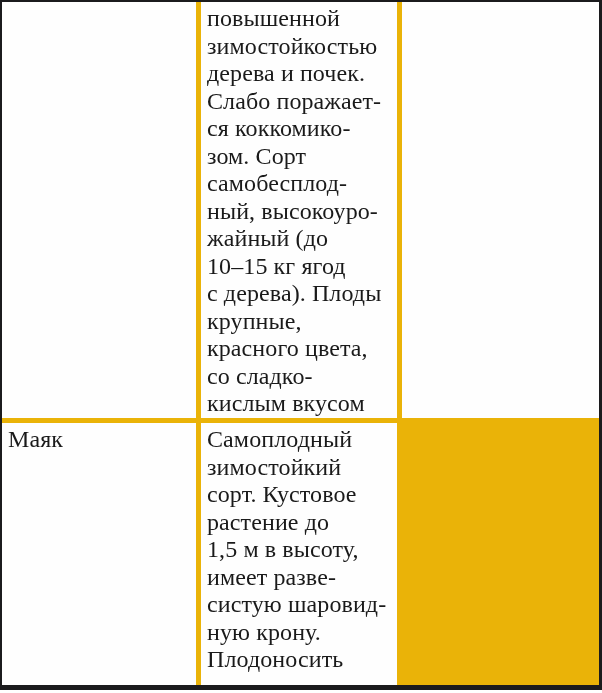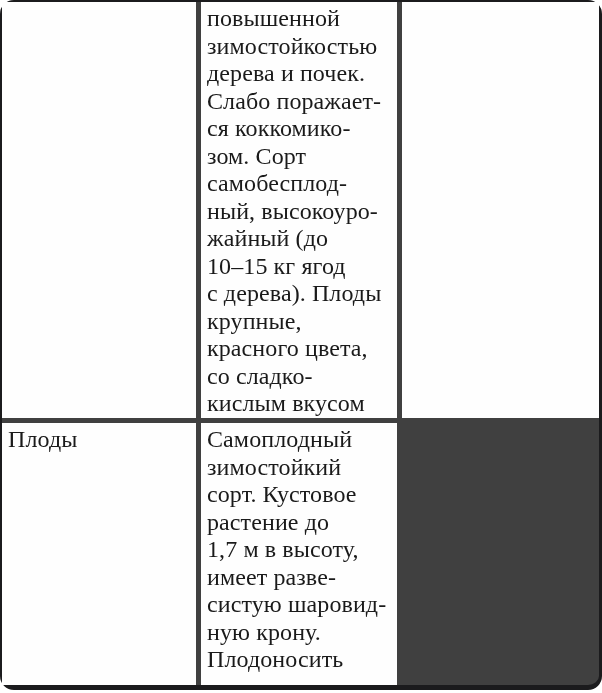--- a/index.html
+++ b/index.html
@@ -12,27 +12,26 @@
     width: 602px;
     height: 693px;
     background: #ffffff;
     overflow: hidden;
   }
   .grid-table {
     display: grid;
     grid-template-columns: 194px 196px 197px;
     grid-template-rows: 416px 262px;
     gap: 5px;
-    background: #404040;              
+    background: #eab308;              
     border-style: solid;
     border-color: #1b1b1d;
     border-width: 2px 3px 5px 2px;    
     width: 597px;
     box-sizing: content-box;
-    border-radius: 14px;
   }
   .cell {
     background: #fefefe;
     color: #1a1a1a;
     font-family: "Liberation Serif", serif;
     font-size: 24px;
     line-height: 27.5px;
     padding: 3px 2px 0 6px;
     white-space: pre-line;            
     overflow: hidden;
@@ -56,25 +55,25 @@
 ный, высокоуро-
 жайный (до
 10–15 кг ягод
 с дерева). Плоды
 крупные,
 красного цвета,
 со сладко-
 кислым вкусом</div>
     <div class="cell"></div>
 
-    <div class="cell">Плоды</div>
+    <div class="cell">Маяк</div>
     <div class="cell">Самоплодный
 зимостойкий
 сорт. Кустовое
 растение до
-1,7 м в высоту,
+1,5 м в высоту,
 имеет разве-
 систую шаровид-
 ную крону.
 Плодоносить</div>
 
   </div>
 </div>
 
 </body></html>

